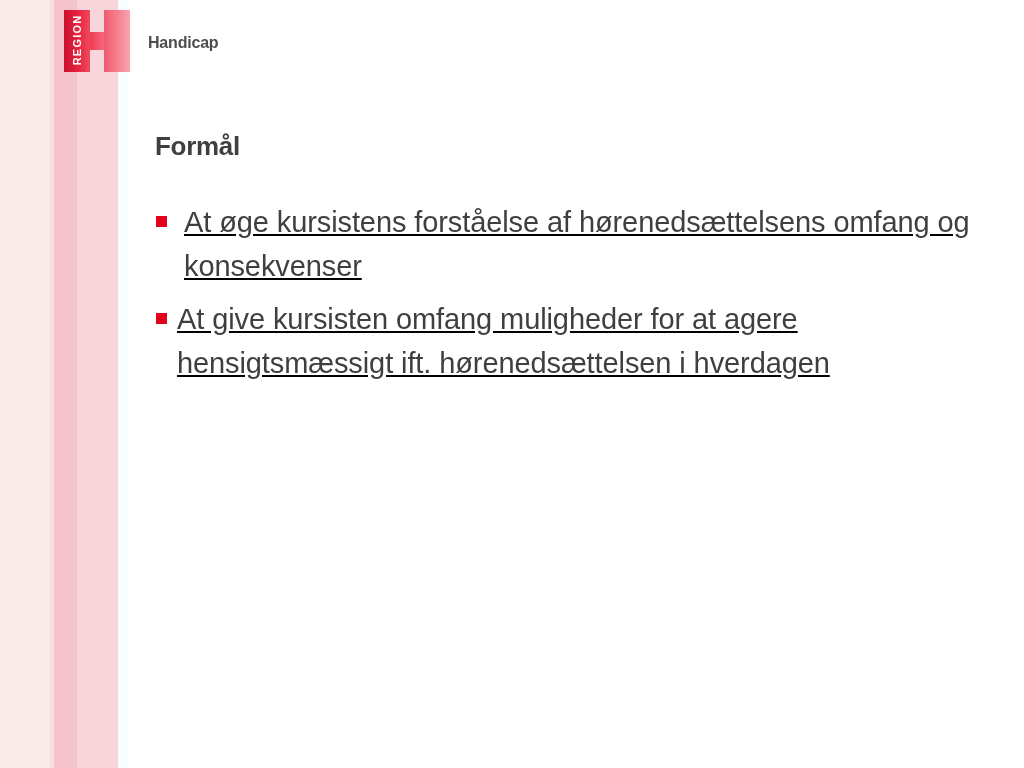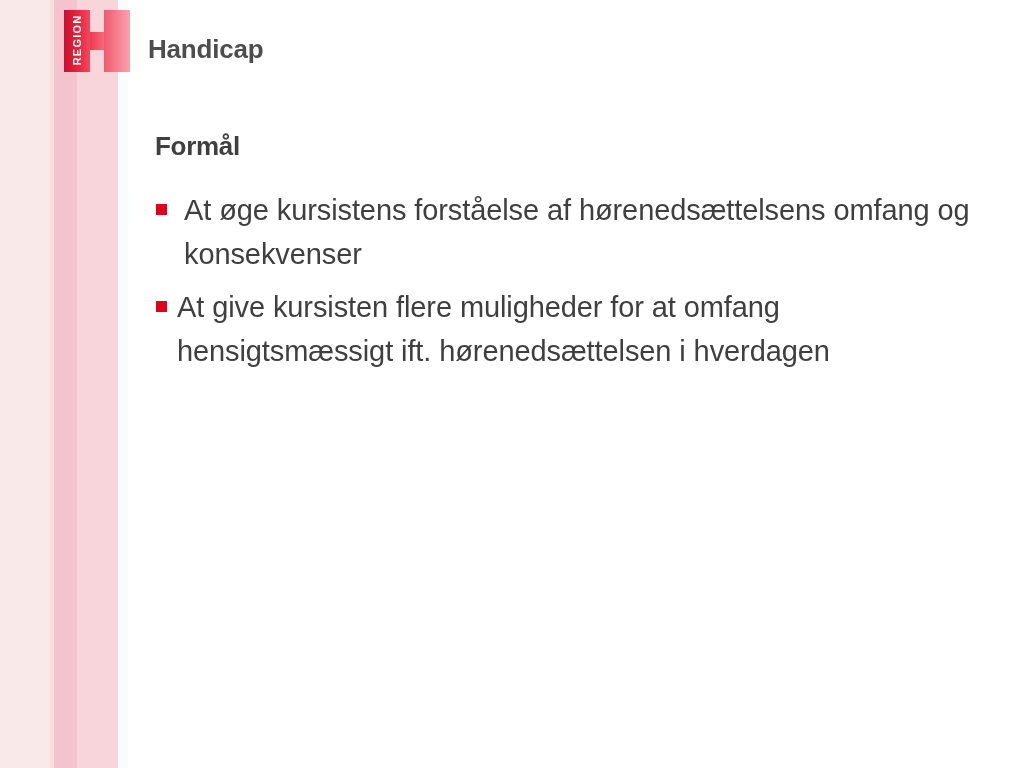--- a/index.html
+++ b/index.html
@@ -83,21 +83,21 @@
     letter-spacing: 1.2px;
     line-height: 26px;
     text-align: center;
     white-space: nowrap;
   }
   .logo-wordmark {
     position: absolute;
     left: 84px;
     top: 24px;
     font-family: "Liberation Sans", sans-serif;
-    font-size: 26px;
+    font-size: 16px;
     font-weight: bold;
     color: #4d4d4d;
     letter-spacing: -0.2px;
     white-space: nowrap;
   }
 
   
   .slide-title {
     position: absolute;
     left: 155px;
@@ -107,22 +107,23 @@
     font-weight: bold;
     color: #3f3f3f;
     letter-spacing: -0.3px;
     white-space: nowrap;
   }
 
   
   .bullet-list {
     position: absolute;
     left: 153px;
-    top: 188px;
+    top: 200px;
     width: 830px;
+    text-decoration: underline;
   }
   .bullet-item {
     position: relative;
     display: block;
     margin: 0 0 9px 0;
     padding-left: 24px;
     font-family: "Liberation Sans", sans-serif;
     font-size: 29px;
     line-height: 44px;
     color: #3f3f3f;
@@ -164,19 +165,19 @@
 
   <div class="bullet-list">
 
     <div class="bullet-item indent-wide">
       <span class="bullet-marker"></span>
       <span class="bullet-text">At øge kursistens forståelse af hørenedsættelsens omfang og konsekvenser</span>
     </div>
 
     <div class="bullet-item">
       <span class="bullet-marker"></span>
-      <span class="bullet-text">At give kursisten flere muligheder for at omfang hensigtsmæssigt ift. hørenedsættelsen i hverdagen</span>
+      <span class="bullet-text">At give kursisten omfang muligheder for at agere hensigtsmæssigt ift. hørenedsættelsen i hverdagen</span>
     </div>
 
 
   </div>
 
 </div>
 
 </body></html>

